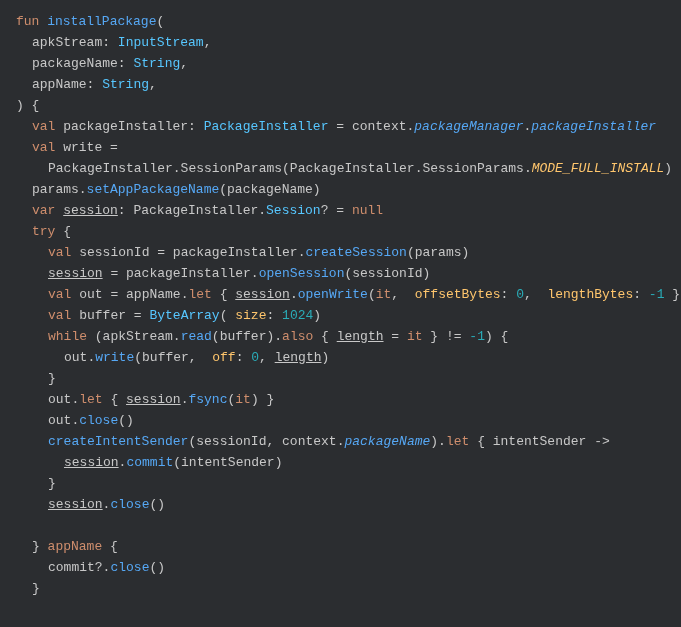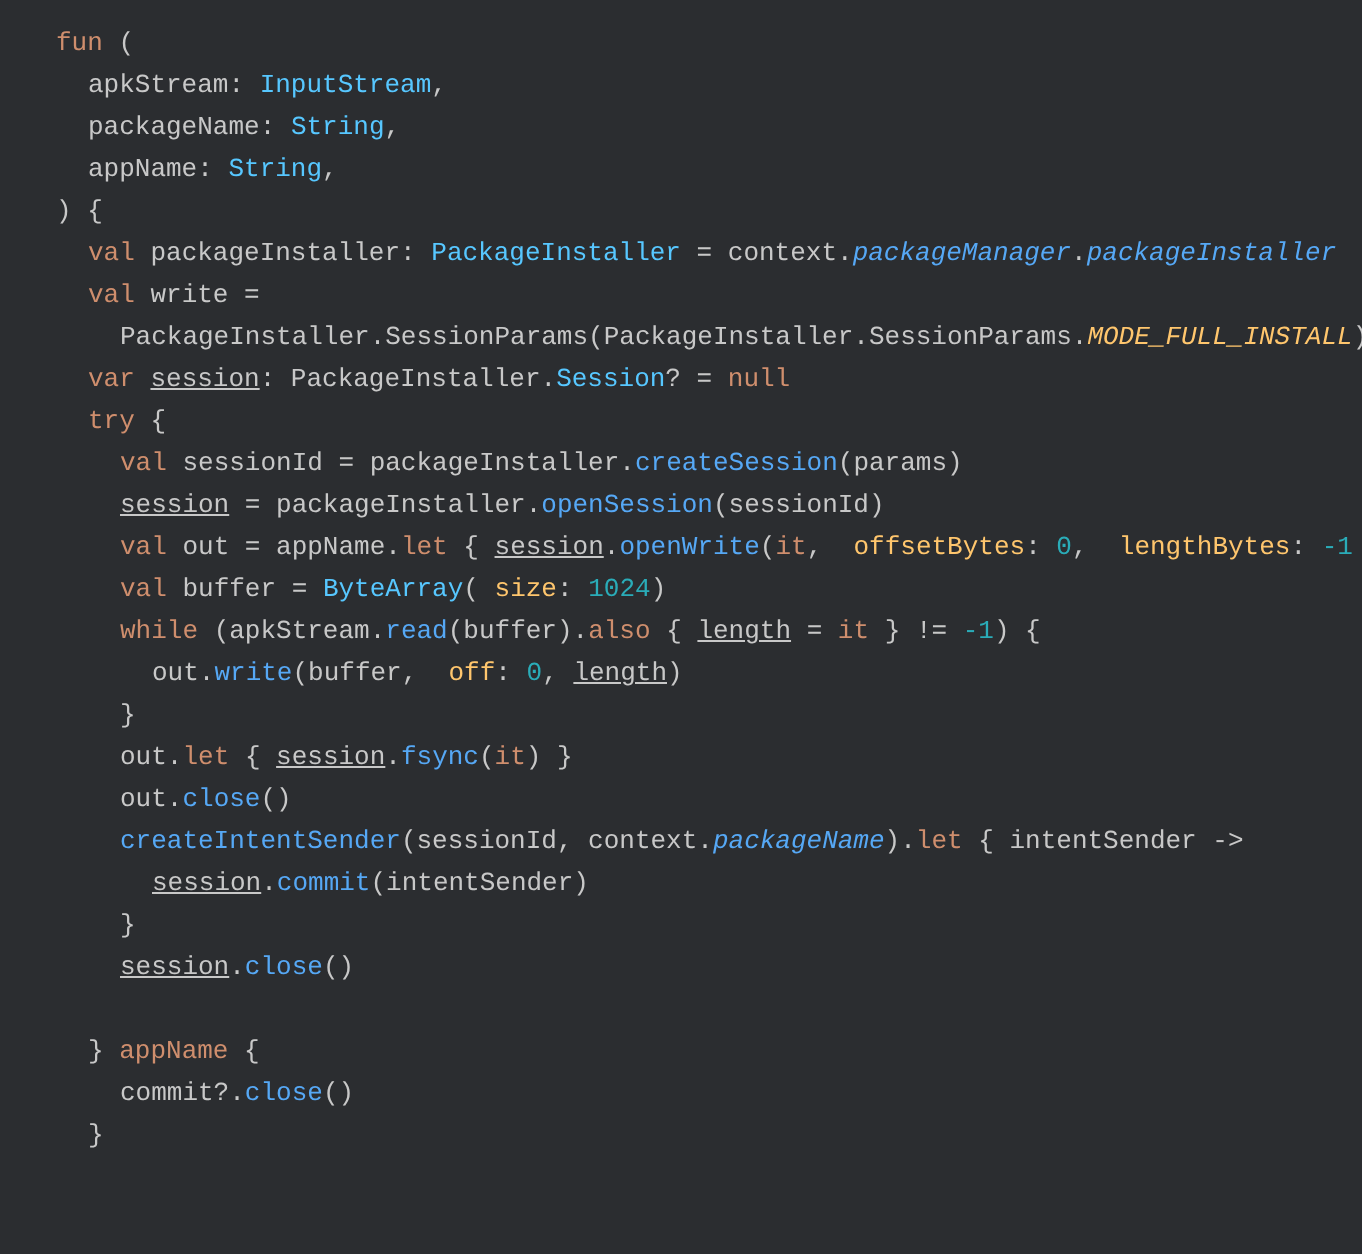--- a/index.html
+++ b/index.html
@@ -13,38 +13,39 @@
       height: 627px;
       background-color: #2b2d30;
       font-family: 'Courier New', Courier, monospace;
       font-size: 13px;
       line-height: 1.6;
       overflow: hidden;
     }
 
     .code-container {
       background-color: #2b2d30;
-      padding: 12px 12px;
+      padding: 12px 0;
       width: 681px;
       height: 627px;
       overflow: hidden;
     }
   </style>
 </head>
 <body>
 
 <div class="code-container">
-<div style="display: flex; align-items: baseline; padding: 0px 16px; min-height: 21px; white-space: pre; font-family: &quot;Courier New&quot;, Courier, monospace; font-size: 13px; line-height: 1.6;"><span style="color: rgb(207, 142, 109);">fun </span><span style="color: rgb(200, 200, 200);">(</span></div>
+<div style="display: flex; align-items: baseline; padding: 0px 16px; min-height: 21px; white-space: pre; font-family: &quot;Courier New&quot;, Courier, monospace; font-size: 13px; line-height: 1.6;"><span style="color: rgb(207, 142, 109);">fun </span><span style="color: rgb(86, 168, 245);">installPackage</span><span style="color: rgb(200, 200, 200);">(</span></div>
     <div style="display: flex; align-items: baseline; padding: 0px 16px 0px 32px; min-height: 21px; white-space: pre; font-family: &quot;Courier New&quot;, Courier, monospace; font-size: 13px; line-height: 1.6;"><span style="color: rgb(200, 200, 200);">apkStream</span><span style="color: rgb(200, 200, 200);">: </span><span style="color: rgb(87, 199, 255);">InputStream</span><span style="color: rgb(200, 200, 200);">,</span></div>
     <div style="display: flex; align-items: baseline; padding: 0px 16px 0px 32px; min-height: 21px; white-space: pre; font-family: &quot;Courier New&quot;, Courier, monospace; font-size: 13px; line-height: 1.6;"><span style="color: rgb(200, 200, 200);">packageName</span><span style="color: rgb(200, 200, 200);">: </span><span style="color: rgb(87, 199, 255);">String</span><span style="color: rgb(200, 200, 200);">,</span></div>
     <div style="display: flex; align-items: baseline; padding: 0px 16px 0px 32px; min-height: 21px; white-space: pre; font-family: &quot;Courier New&quot;, Courier, monospace; font-size: 13px; line-height: 1.6;"><span style="color: rgb(200, 200, 200);">appName</span><span style="color: rgb(200, 200, 200);">: </span><span style="color: rgb(87, 199, 255);">String</span><span style="color: rgb(200, 200, 200);">,</span></div>
     <div style="display: flex; align-items: baseline; padding: 0px 16px; min-height: 21px; white-space: pre; font-family: &quot;Courier New&quot;, Courier, monospace; font-size: 13px; line-height: 1.6;"><span style="color: rgb(200, 200, 200);">) {</span></div>
     <div style="display: flex; align-items: baseline; padding: 0px 16px 0px 32px; min-height: 21px; white-space: pre; font-family: &quot;Courier New&quot;, Courier, monospace; font-size: 13px; line-height: 1.6;"><span style="color: rgb(207, 142, 109);">val </span><span style="color: rgb(200, 200, 200);">packageInstaller</span><span style="color: rgb(200, 200, 200);">: </span><span style="color: rgb(87, 199, 255);">PackageInstaller</span><span style="color: rgb(200, 200, 200);"> = context.</span><span style="color: rgb(86, 168, 245); font-style: italic;">packageManager</span><span style="color: rgb(200, 200, 200);">.</span><span style="color: rgb(86, 168, 245); font-style: italic;">packageInstaller</span></div>
     <div style="display: flex; align-items: baseline; padding: 0px 16px 0px 32px; min-height: 21px; white-space: pre; font-family: &quot;Courier New&quot;, Courier, monospace; font-size: 13px; line-height: 1.6;"><span style="color: rgb(207, 142, 109);">val </span><span style="color: rgb(200, 200, 200);">write =</span></div>
     <div style="display: flex; align-items: baseline; padding: 0px 16px 0px 48px; min-height: 21px; white-space: pre; font-family: &quot;Courier New&quot;, Courier, monospace; font-size: 13px; line-height: 1.6;"><span style="color: rgb(200, 200, 200);">PackageInstaller.SessionParams(PackageInstaller.SessionParams.</span><span style="color: rgb(255, 198, 109); font-style: italic;">MODE_FULL_INSTALL</span><span style="color: rgb(200, 200, 200);">)</span></div>
+    <div style="display: flex; align-items: baseline; padding: 0px 16px 0px 32px; min-height: 21px; white-space: pre; font-family: &quot;Courier New&quot;, Courier, monospace; font-size: 13px; line-height: 1.6;"><span style="color: rgb(200, 200, 200);">params.</span><span style="color: rgb(86, 168, 245);">setAppPackageName</span><span style="color: rgb(200, 200, 200);">(packageName)</span></div>
     <div style="display: flex; align-items: baseline; padding: 0px 16px 0px 32px; min-height: 21px; white-space: pre; font-family: &quot;Courier New&quot;, Courier, monospace; font-size: 13px; line-height: 1.6;"><span style="color: rgb(207, 142, 109);">var </span><span style="color: rgb(200, 200, 200); text-decoration: underline;">session</span><span style="color: rgb(200, 200, 200);">: PackageInstaller.</span><span style="color: rgb(87, 199, 255);">Session</span><span style="color: rgb(200, 200, 200);">? = </span><span style="color: rgb(207, 142, 109);">null</span></div>
     <div style="display: flex; align-items: baseline; padding: 0px 16px 0px 32px; min-height: 21px; white-space: pre; font-family: &quot;Courier New&quot;, Courier, monospace; font-size: 13px; line-height: 1.6;"><span style="color: rgb(207, 142, 109);">try </span><span style="color: rgb(200, 200, 200);">{</span></div>
     <div style="display: flex; align-items: baseline; padding: 0px 16px 0px 48px; min-height: 21px; white-space: pre; font-family: &quot;Courier New&quot;, Courier, monospace; font-size: 13px; line-height: 1.6;"><span style="color: rgb(207, 142, 109);">val </span><span style="color: rgb(200, 200, 200);">sessionId = packageInstaller.</span><span style="color: rgb(86, 168, 245);">createSession</span><span style="color: rgb(200, 200, 200);">(params)</span></div>
     <div style="display: flex; align-items: baseline; padding: 0px 16px 0px 48px; min-height: 21px; white-space: pre; font-family: &quot;Courier New&quot;, Courier, monospace; font-size: 13px; line-height: 1.6;"><span style="color: rgb(200, 200, 200); text-decoration: underline;">session</span><span style="color: rgb(200, 200, 200);"> = packageInstaller.</span><span style="color: rgb(86, 168, 245);">openSession</span><span style="color: rgb(200, 200, 200);">(sessionId)</span></div>
     <div style="display: flex; align-items: baseline; padding: 0px 16px 0px 48px; min-height: 21px; white-space: pre; font-family: &quot;Courier New&quot;, Courier, monospace; font-size: 13px; line-height: 1.6;"><span style="color: rgb(207, 142, 109);">val </span><span style="color: rgb(200, 200, 200);">out = appName.</span><span style="color: rgb(207, 142, 109);">let </span><span style="color: rgb(200, 200, 200);">{ </span><span style="color: rgb(200, 200, 200); text-decoration: underline;">session</span><span style="color: rgb(200, 200, 200);">.</span><span style="color: rgb(86, 168, 245);">openWrite</span><span style="color: rgb(200, 200, 200);">(</span><span style="color: rgb(207, 142, 109);">it</span><span style="color: rgb(200, 200, 200);">,  </span><span style="color: rgb(255, 198, 109);">offsetBytes</span><span style="color: rgb(200, 200, 200);">: </span><span style="color: rgb(42, 172, 184);">0</span><span style="color: rgb(200, 200, 200);">,  </span><span style="color: rgb(255, 198, 109);">lengthBytes</span><span style="color: rgb(200, 200, 200);">: </span><span style="color: rgb(42, 172, 184);">-1</span><span style="color: rgb(200, 200, 200);"> }</span></div>
     <div style="display: flex; align-items: baseline; padding: 0px 16px 0px 48px; min-height: 21px; white-space: pre; font-family: &quot;Courier New&quot;, Courier, monospace; font-size: 13px; line-height: 1.6;"><span style="color: rgb(207, 142, 109);">val </span><span style="color: rgb(200, 200, 200);">buffer = </span><span style="color: rgb(87, 199, 255);">ByteArray</span><span style="color: rgb(200, 200, 200);">( </span><span style="color: rgb(255, 198, 109);">size</span><span style="color: rgb(200, 200, 200);">: </span><span style="color: rgb(42, 172, 184);">1024</span><span style="color: rgb(200, 200, 200);">)</span></div>
     <div style="display: flex; align-items: baseline; padding: 0px 16px 0px 48px; min-height: 21px; white-space: pre; font-family: &quot;Courier New&quot;, Courier, monospace; font-size: 13px; line-height: 1.6;"><span style="color: rgb(207, 142, 109);">while </span><span style="color: rgb(200, 200, 200);">(apkStream.</span><span style="color: rgb(86, 168, 245);">read</span><span style="color: rgb(200, 200, 200);">(buffer).</span><span style="color: rgb(207, 142, 109);">also </span><span style="color: rgb(200, 200, 200);">{ </span><span style="color: rgb(200, 200, 200); text-decoration: underline;">length</span><span style="color: rgb(200, 200, 200);"> = </span><span style="color: rgb(207, 142, 109);">it </span><span style="color: rgb(200, 200, 200);">} </span><span style="color: rgb(200, 200, 200);">!= </span><span style="color: rgb(42, 172, 184);">-1</span><span style="color: rgb(200, 200, 200);">) {</span></div>
     <div style="display: flex; align-items: baseline; padding: 0px 16px 0px 64px; min-height: 21px; white-space: pre; font-family: &quot;Courier New&quot;, Courier, monospace; font-size: 13px; line-height: 1.6;"><span style="color: rgb(200, 200, 200);">out.</span><span style="color: rgb(86, 168, 245);">write</span><span style="color: rgb(200, 200, 200);">(buffer,  </span><span style="color: rgb(255, 198, 109);">off</span><span style="color: rgb(200, 200, 200);">: </span><span style="color: rgb(42, 172, 184);">0</span><span style="color: rgb(200, 200, 200);">, </span><span style="color: rgb(200, 200, 200); text-decoration: underline;">length</span><span style="color: rgb(200, 200, 200);">)</span></div>
     <div style="display: flex; align-items: baseline; padding: 0px 16px 0px 48px; min-height: 21px; white-space: pre; font-family: &quot;Courier New&quot;, Courier, monospace; font-size: 13px; line-height: 1.6;"><span style="color: rgb(200, 200, 200);">}</span></div>
     <div style="display: flex; align-items: baseline; padding: 0px 16px 0px 48px; min-height: 21px; white-space: pre; font-family: &quot;Courier New&quot;, Courier, monospace; font-size: 13px; line-height: 1.6;"><span style="color: rgb(200, 200, 200);">out.</span><span style="color: rgb(207, 142, 109);">let </span><span style="color: rgb(200, 200, 200);">{ </span><span style="color: rgb(200, 200, 200); text-decoration: underline;">session</span><span style="color: rgb(200, 200, 200);">.</span><span style="color: rgb(86, 168, 245);">fsync</span><span style="color: rgb(200, 200, 200);">(</span><span style="color: rgb(207, 142, 109);">it</span><span style="color: rgb(200, 200, 200);">) }</span></div>

